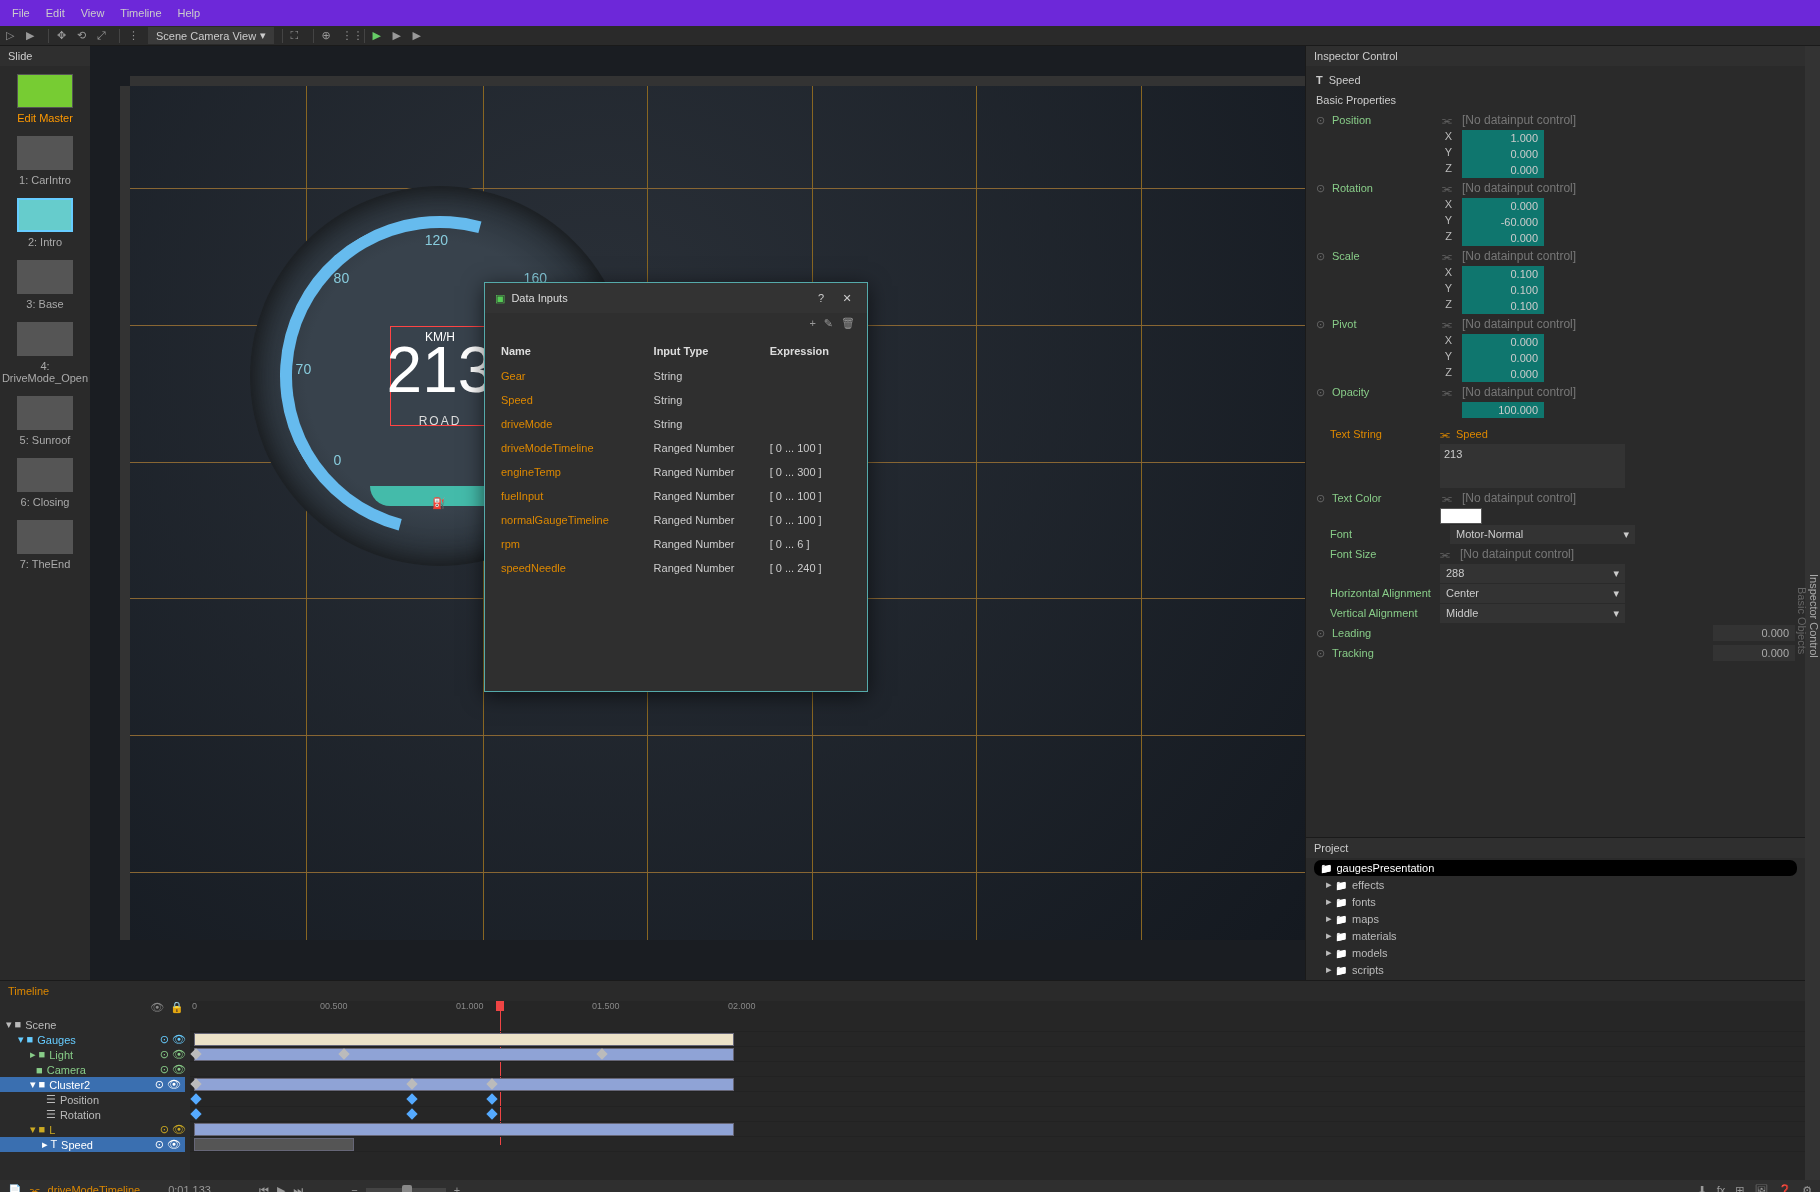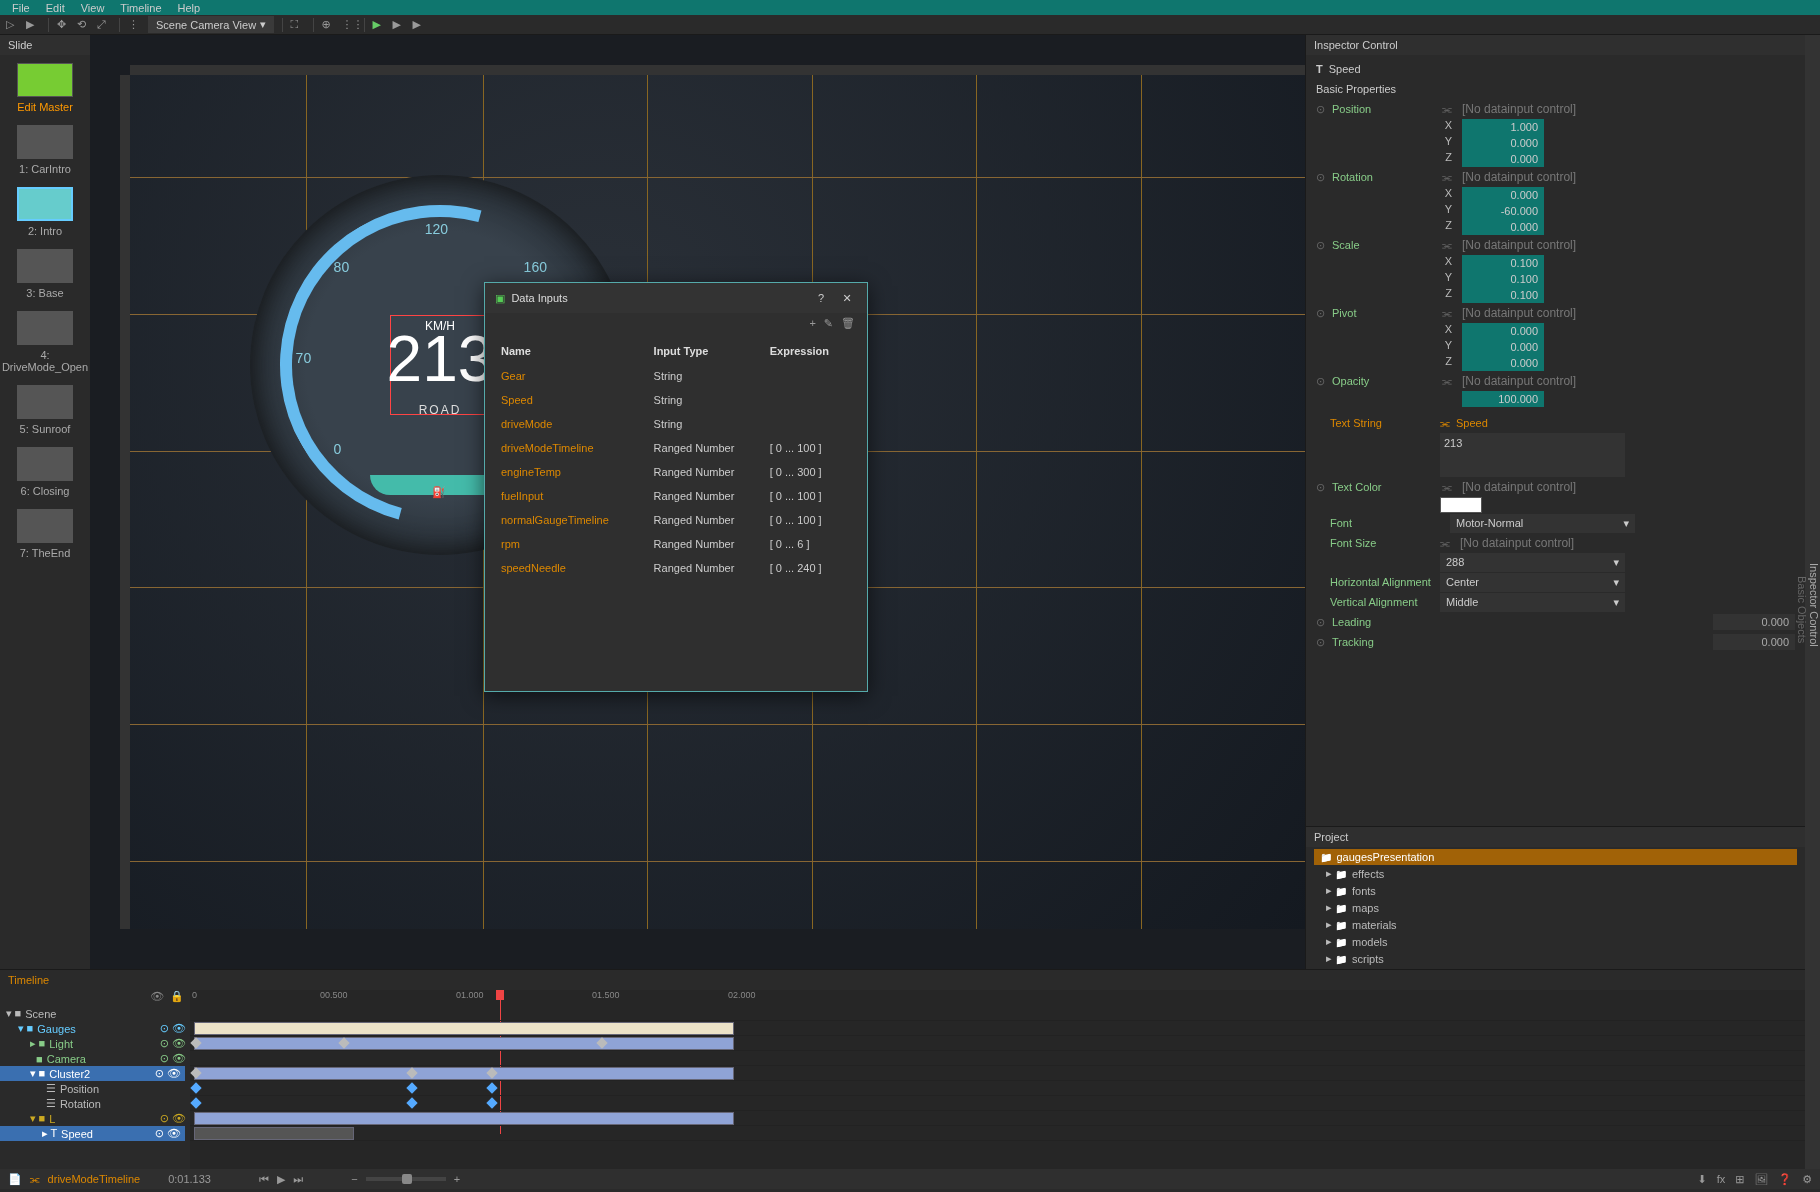--- a/index.html
+++ b/index.html
@@ -1,19 +1,19 @@
 <!DOCTYPE html>
 <html><head>
 <meta charset="utf-8">
 <style>
 * { margin: 0; padding: 0; box-sizing: border-box; font-family: "Segoe UI", Arial, sans-serif; font-size: 11px; }
 body { background: #2a2a2a; color: #aaa; width: 1820px; height: 1192px; overflow: hidden; position: relative; }
 
 
-.menubar { height: 15px; background: #0f766e; display: flex; align-items: center; padding: 0 4px; }
+.menubar { height: 26px; background: #6d28d9; display: flex; align-items: center; padding: 0 4px; }
 .menubar span { padding: 0 8px; cursor: pointer; color: #ccc; }
 
 
 .toolbar { height: 20px; background: #2a2a2a; display: flex; align-items: center; padding: 0 6px; gap: 6px; border-bottom: 1px solid #1a1a1a;}
 .tool-ico { width: 14px; height: 14px; display: inline-block; color: #999; }
 .tool-sep { width: 1px; height: 14px; background: #444; margin: 0 2px;}
 .camera-sel { background: #3a3a3a; color: #ccc; padding: 2px 8px; display:flex; align-items:center; gap:4px;}
 .play-ico { color: #6c6; }
 
 
@@ -62,21 +62,21 @@
 .textarea { background:#333; width:185px; height:44px; margin-left:0; color:#ccc; padding:4px;}
 .swatch { width:42px; height:16px; background:#fff; border:1px solid #555;}
 .section-hdr { color:#ccc; margin:4px 0;}
 .selected-obj { color:#ccc; padding:4px 0; display:flex; align-items:center; gap:6px;}
 .t-icon { font-weight:bold;}
 
 
 .project { border-top:1px solid #1a1a1a;}
 .proj-tree { padding: 2px 8px;}
 .proj-item { padding:2px 12px; color:#bbb; display:flex; align-items:center; gap:4px;}
-.proj-item.root { background:#a16207; color:#fff; padding-left:6px;}
+.proj-item.root { background:#000000; color:#fff; padding-left:6px;border-radius:7px;}
 .folder-ico::before { content:"📁"; font-size:10px; filter:grayscale(1) brightness(1.3);}
 
 
 .tl-header { padding:4px 8px; color:#d80;}
 .tl-body { flex:1; display:flex;}
 .tl-tree { width:190px; background:#2a2a2a;}
 .tl-track-area { flex:1; background:#262626; position:relative;}
 .tl-item { padding:1px 4px; display:flex; align-items:center; gap:4px; color:#bbb;}
 .tl-item.sel { background:#3a6fb0; color:#fff;}
 .tl-item .ind { margin-left:auto; display:flex; gap:4px;}

